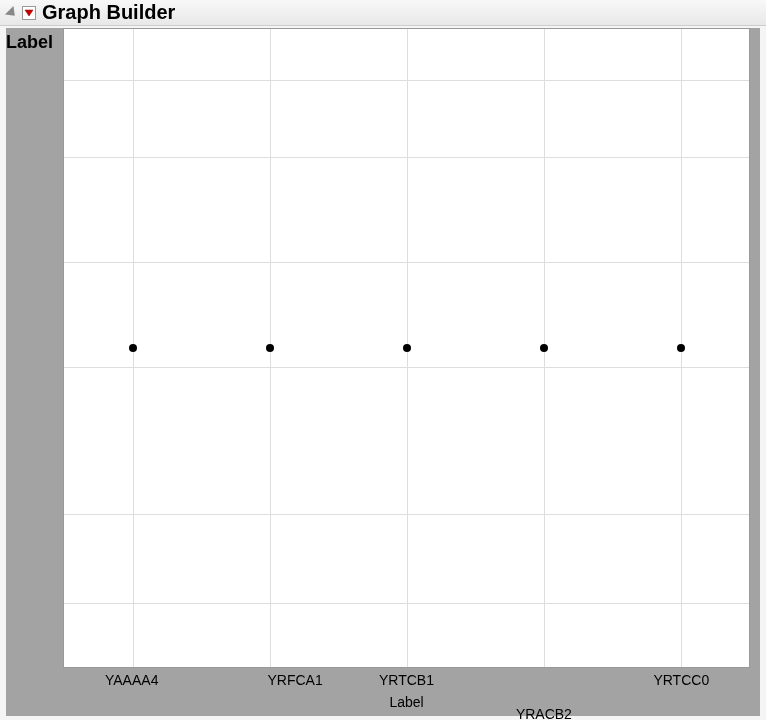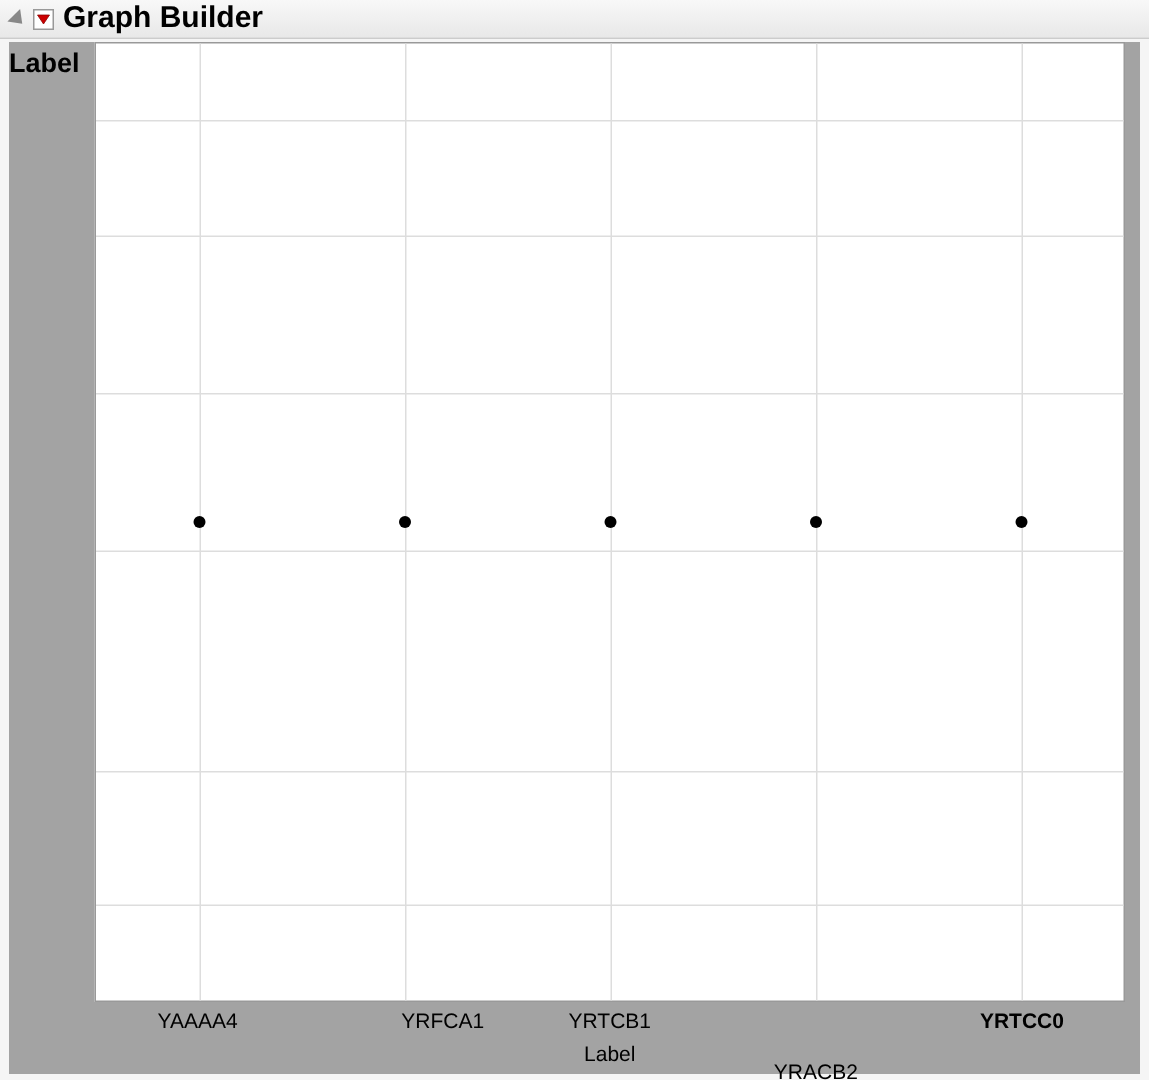--- a/index.html
+++ b/index.html
@@ -152,17 +152,17 @@
         <div class="grid-line-v" style="left: 70%;"></div>
         <div class="data-point" style="left: 70%; top: 50%;"></div>
         <div class="grid-line-v" style="left: 90%;"></div>
         <div class="data-point" style="left: 90%; top: 50%;"></div>
       </div>
     <div class="x-tick-labels" id="x-tick-labels">
         <div class="x-tick-label" style="left: 10%; text-align: right;">YAAAA4</div>
         <div class="x-tick-label" style="left: 30%; margin-left: 26px;">YRFCA1</div>
         <div class="x-tick-label" style="left: 50%;">YRTCB1</div>
         <div class="x-tick-label" style="left: 70%; margin-top: 34px;">YRACB2</div>
-        <div class="x-tick-label" style="left: 90%; font-weight: bold;">YRTCC0</div>
+        <div class="x-tick-label" style="left: 90%;">YRTCC0</div>
       </div>
     <div class="x-axis-label">Label</div>
   </div>
 </div>
 
 </body></html>

